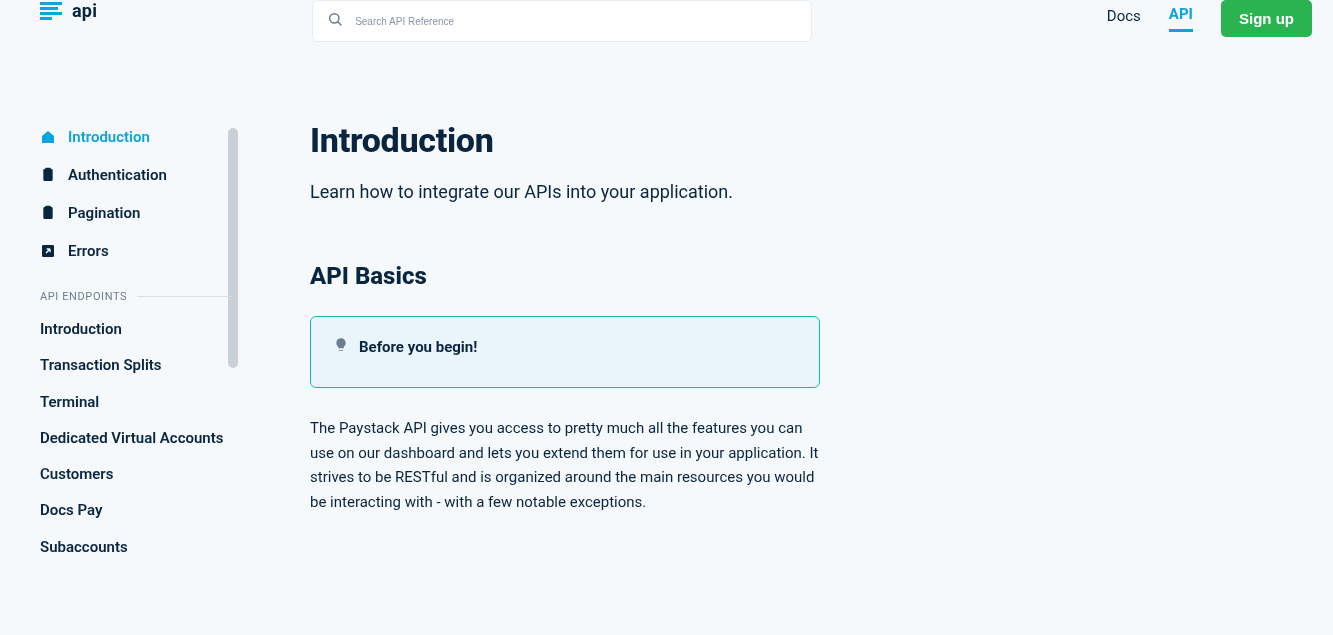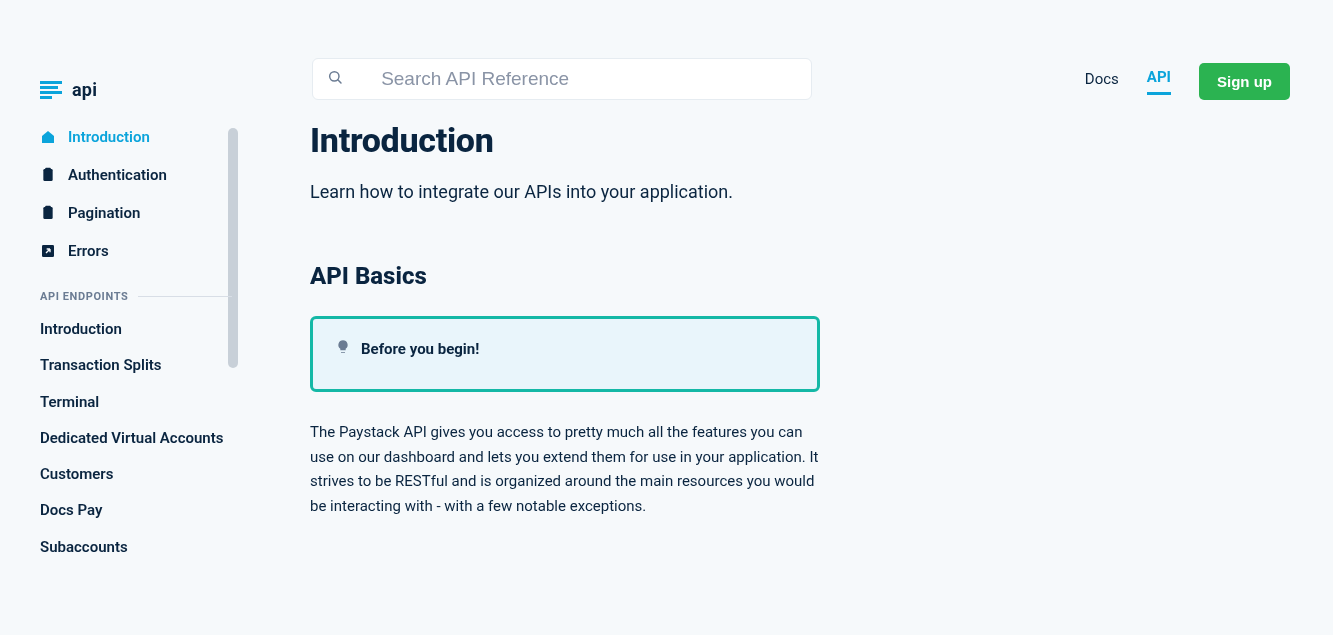--- a/index.html
+++ b/index.html
@@ -8,38 +8,38 @@
     font-family: -apple-system, BlinkMacSystemFont, "Segoe UI", Roboto, Helvetica, Arial, sans-serif;
     background: #f6f9fb;
     color: #0a2540;
   }
   .page { width: 1333px; height: 635px; position: relative; background: #f6f9fb; overflow: hidden; }
 
   
   .header {
     position: absolute; top: 0; left: 0; right: 0;
     height: 100px;
-    display: flex; align-items: flex-end;
-    padding: 0 43px 0 40px;
+    display: flex; align-items: flex-start;
+    padding: 0 21px 0 40px;
   }
   .logo { display: flex; align-items: center; gap: 10px; }
   .logo-mark { width: 22px; height: 18px; display: inline-block; }
   .logo-mark svg { display:block; }
   .logo-text { font-weight: 700; color: #0a2540; font-size: 18px; letter-spacing: 0.2px; }
 
   .search-wrap {
     margin-left: 215px;
     width: 500px; height: 42px;
     background: #fff; border: 1px solid #e6ecf1; border-radius: 6px;
     display: flex; align-items: center; padding: 0 14px; gap: 12px;
   }
   .search-wrap svg { flex: 0 0 auto; }
   .search-input {
     border: none; outline: none; width: 100%; height: 100%;
-    font-size: 19px; color: #425466; background: transparent; margin-left: 26px;
+    font-size: 10px; color: #425466; background: transparent;
   }
   .search-input::placeholder { color: #8a94a6; }
 
   .header-right { margin-left: auto; display: flex; align-items: center; gap: 28px; }
   .nav-link { font-size: 15px; color: #0a2540; text-decoration: none; cursor: pointer; padding-bottom: 6px; }
   .nav-link.active { color: #0ba4db; font-weight: 700; border-bottom: 3px solid #0ba4db; }
   .signup-btn {
     background: #2bb351; color: #fff; border: none; border-radius: 5px;
     padding: 10px 18px; font-size: 15px; font-weight: 700; cursor: pointer;
   }
@@ -68,41 +68,41 @@
     display: flex; align-items: center; gap: 12px;
     color: #0a2540; font-size: 15px; font-weight: 600; cursor: pointer;
   }
   .nav-item.active { color: #0ba4db; }
   .nav-item .icon { width: 16px; height: 16px; display: inline-flex; align-items: center; justify-content: center; }
   .nav-item.active .icon svg path, .nav-item.active .icon svg rect { fill: #0ba4db; }
   .nav-item .icon svg path, .nav-item .icon svg rect { fill: #0a2540; }
 
   .section-header {
     display: flex; align-items: center; gap: 10px;
-    font-size: 11px; letter-spacing: 0.6px; color: #6b7c93; font-weight: 700;
+    font-size: 11px; letter-spacing: 0.6px; color: #6b7c93; font-weight: 400;
     margin: 22px 0 16px 0;
     text-align: center;
   }
   .section-header .line { flex: 1; height: 1px; background: #d8dee6; }
 
   .endpoint-list { list-style: none; }
   .endpoint-list li { margin-bottom: 16px; }
   .endpoint-item { color: #0a2540; font-size: 15px; font-weight: 600; cursor: pointer; line-height: 1.35; }
 
   
   .content {
     position: absolute; top: 120px; left: 310px; width: 510px; bottom: 0;
     overflow: hidden;
   }
   h1.page-title { font-size: 34px; font-weight: 800; color: #0a2540; letter-spacing: -0.3px; margin-bottom: 18px; }
   p.lead { font-size: 18px; color: #0a2540; line-height: 1.55; margin-bottom: 56px; }
   h2.section-title { font-size: 24px; font-weight: 800; color: #0a2540; margin-bottom: 26px; }
 
   .callout {
-    background: #e9f5fb; border: 3px solid #14b8a6; border-radius: 6px;
+    background: #e9f5fb; border: 1px solid #14b8a6; border-radius: 6px;
     padding: 20px 22px; margin-bottom: 28px;
   }
   .callout-head { display: flex; align-items: center; gap: 10px; margin-bottom: 10px; }
   .callout-head .bulb { color: #6b7c93; }
   .callout-title { font-size: 15px; font-weight: 700; color: #0a2540; }
   .callout-body { font-size: 15px; color: #0a2540; line-height: 1.6; }
   .callout-body a { color: #0ba4db; text-decoration: none; cursor: pointer; }
 
   p.body-para { font-size: 15px; color: #0a2540; line-height: 1.65; }
 </style>

